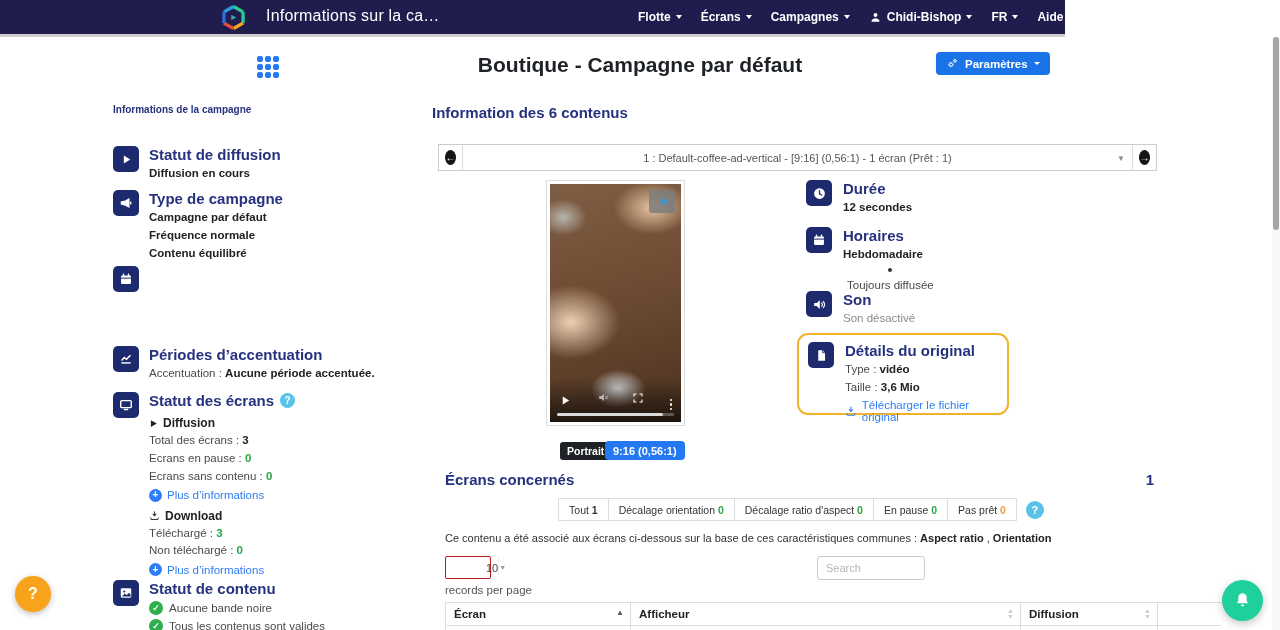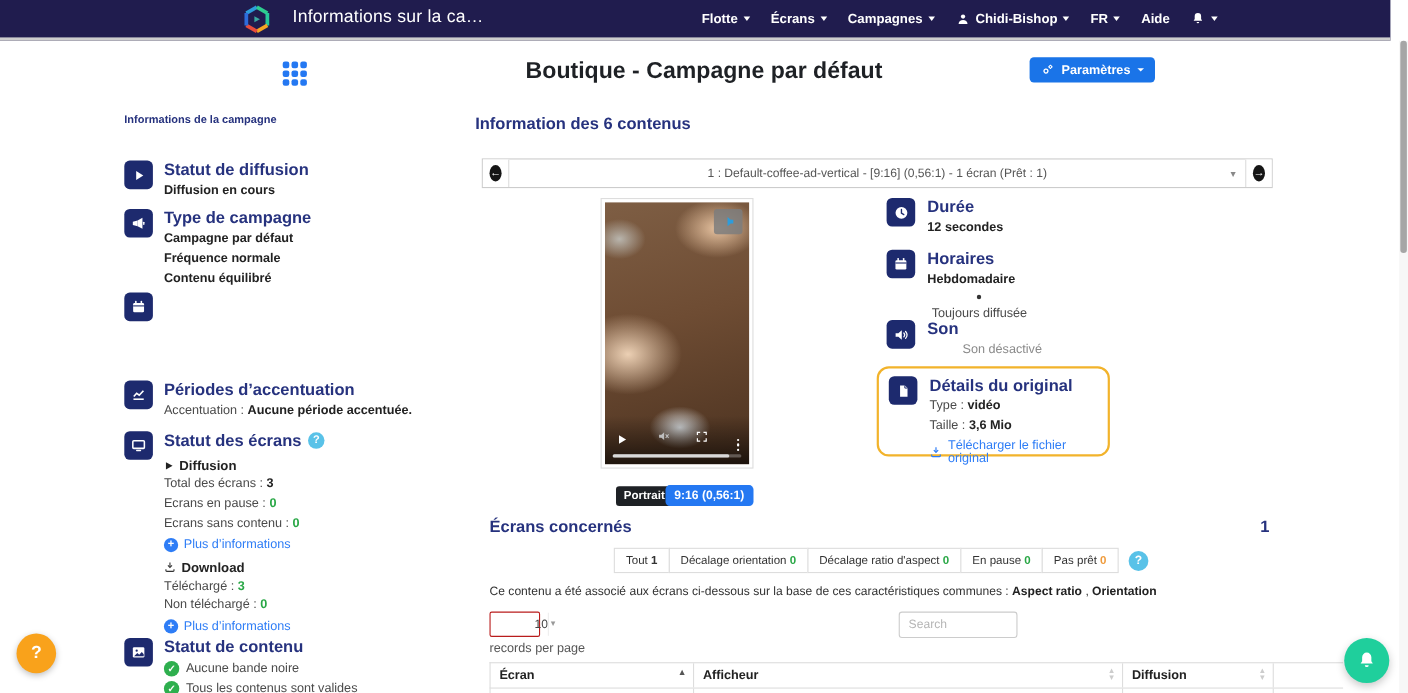--- a/index.html
+++ b/index.html
@@ -1,21 +1,21 @@
 <!DOCTYPE html>
 <html><head>
 <meta charset="utf-8">
 <style>
   * { box-sizing: border-box; }
   html,body { margin:0; padding:0; background:#fff; }
   body { font-family:"Liberation Sans", sans-serif; }
   #app { position:relative; width:1280px; height:630px; overflow:hidden; background:#fff; }
 
   
-  .navbar { position:absolute; top:0; left:0; width:1264px; height:37px; background:#201c4e;
+  .navbar { position:absolute; top:0; left:0; width:1065px; height:37px; background:#201c4e;
             border-bottom:3px solid #cdcdcd; }
   .logo { position:absolute; left:220px; top:4px; }
   .nav-title { position:absolute; left:266px; top:7px; color:#fff; font-size:16px; font-weight:400; letter-spacing:.2px; }
   .nav-menu { position:absolute; left:638px; top:0; height:34px; display:flex; align-items:center; gap:19px;
               color:#fff; font-size:12px; font-weight:700; }
   .nav-item { display:flex; align-items:center; gap:5px; cursor:pointer; white-space:nowrap; }
   .caret { width:0; height:0; border-left:3.5px solid transparent; border-right:3.5px solid transparent;
            border-top:4px solid #fff; display:inline-block; }
 
   
@@ -91,21 +91,21 @@
   .vid-progress i { display:block; height:100%; width:91%; background:#d9d9d9; border-radius:2px; }
 
   .badge-dark { position:absolute; left:560px; top:442px; background:#1e2125; color:#fff; font-size:10.5px;
                 font-weight:700; padding:3px 7px; border-radius:3px; cursor:pointer; }
   .badge-blue { position:absolute; left:605px; top:441px; background:#2478f2; color:#fff; font-size:11px;
                 font-weight:700; padding:3.5px 8px; border-radius:4px; cursor:pointer; }
 
   .info-row { position:absolute; left:806px; display:flex; gap:11px; width:330px; }
   .bullet-line { display:flex; align-items:center; gap:7px; font-size:11.5px; color:#4a4a4a; margin-top:6px; padding-left:4px;flex-direction:column; }
   .dot { width:4px; height:4px; border-radius:50%; background:#333; }
-  .muted { color:#8a8a8a;margin-left:32px; }
+  .muted { color:#8a8a8a; }
   .file-box { position:absolute; left:797px; top:333px; width:212px; height:82px; border:2px solid #f2b32b;
               border-radius:11px; padding:7px 0 0 9px; background:#fff; }
   .dl-link { display:flex; align-items:center; gap:5px; font-size:11.5px; margin-top:4px; color:#2e7df6; cursor:pointer; }
 
   .screens-title { position:absolute; left:445px; top:471px; font-size:15px; font-weight:700; color:#26327e; }
   .filters { position:absolute; left:445px; top:498px; width:712px; display:flex; justify-content:center; align-items:center; }
   .fbtn { border:1px solid #ddd; margin-left:-1px; padding:4.5px 10px; font-size:10.5px; color:#333;
           background:#fff; cursor:pointer; white-space:nowrap; font-family:inherit; }
   .fbtn:first-child { margin-left:0; }
   .fbtn b { font-weight:700; }

